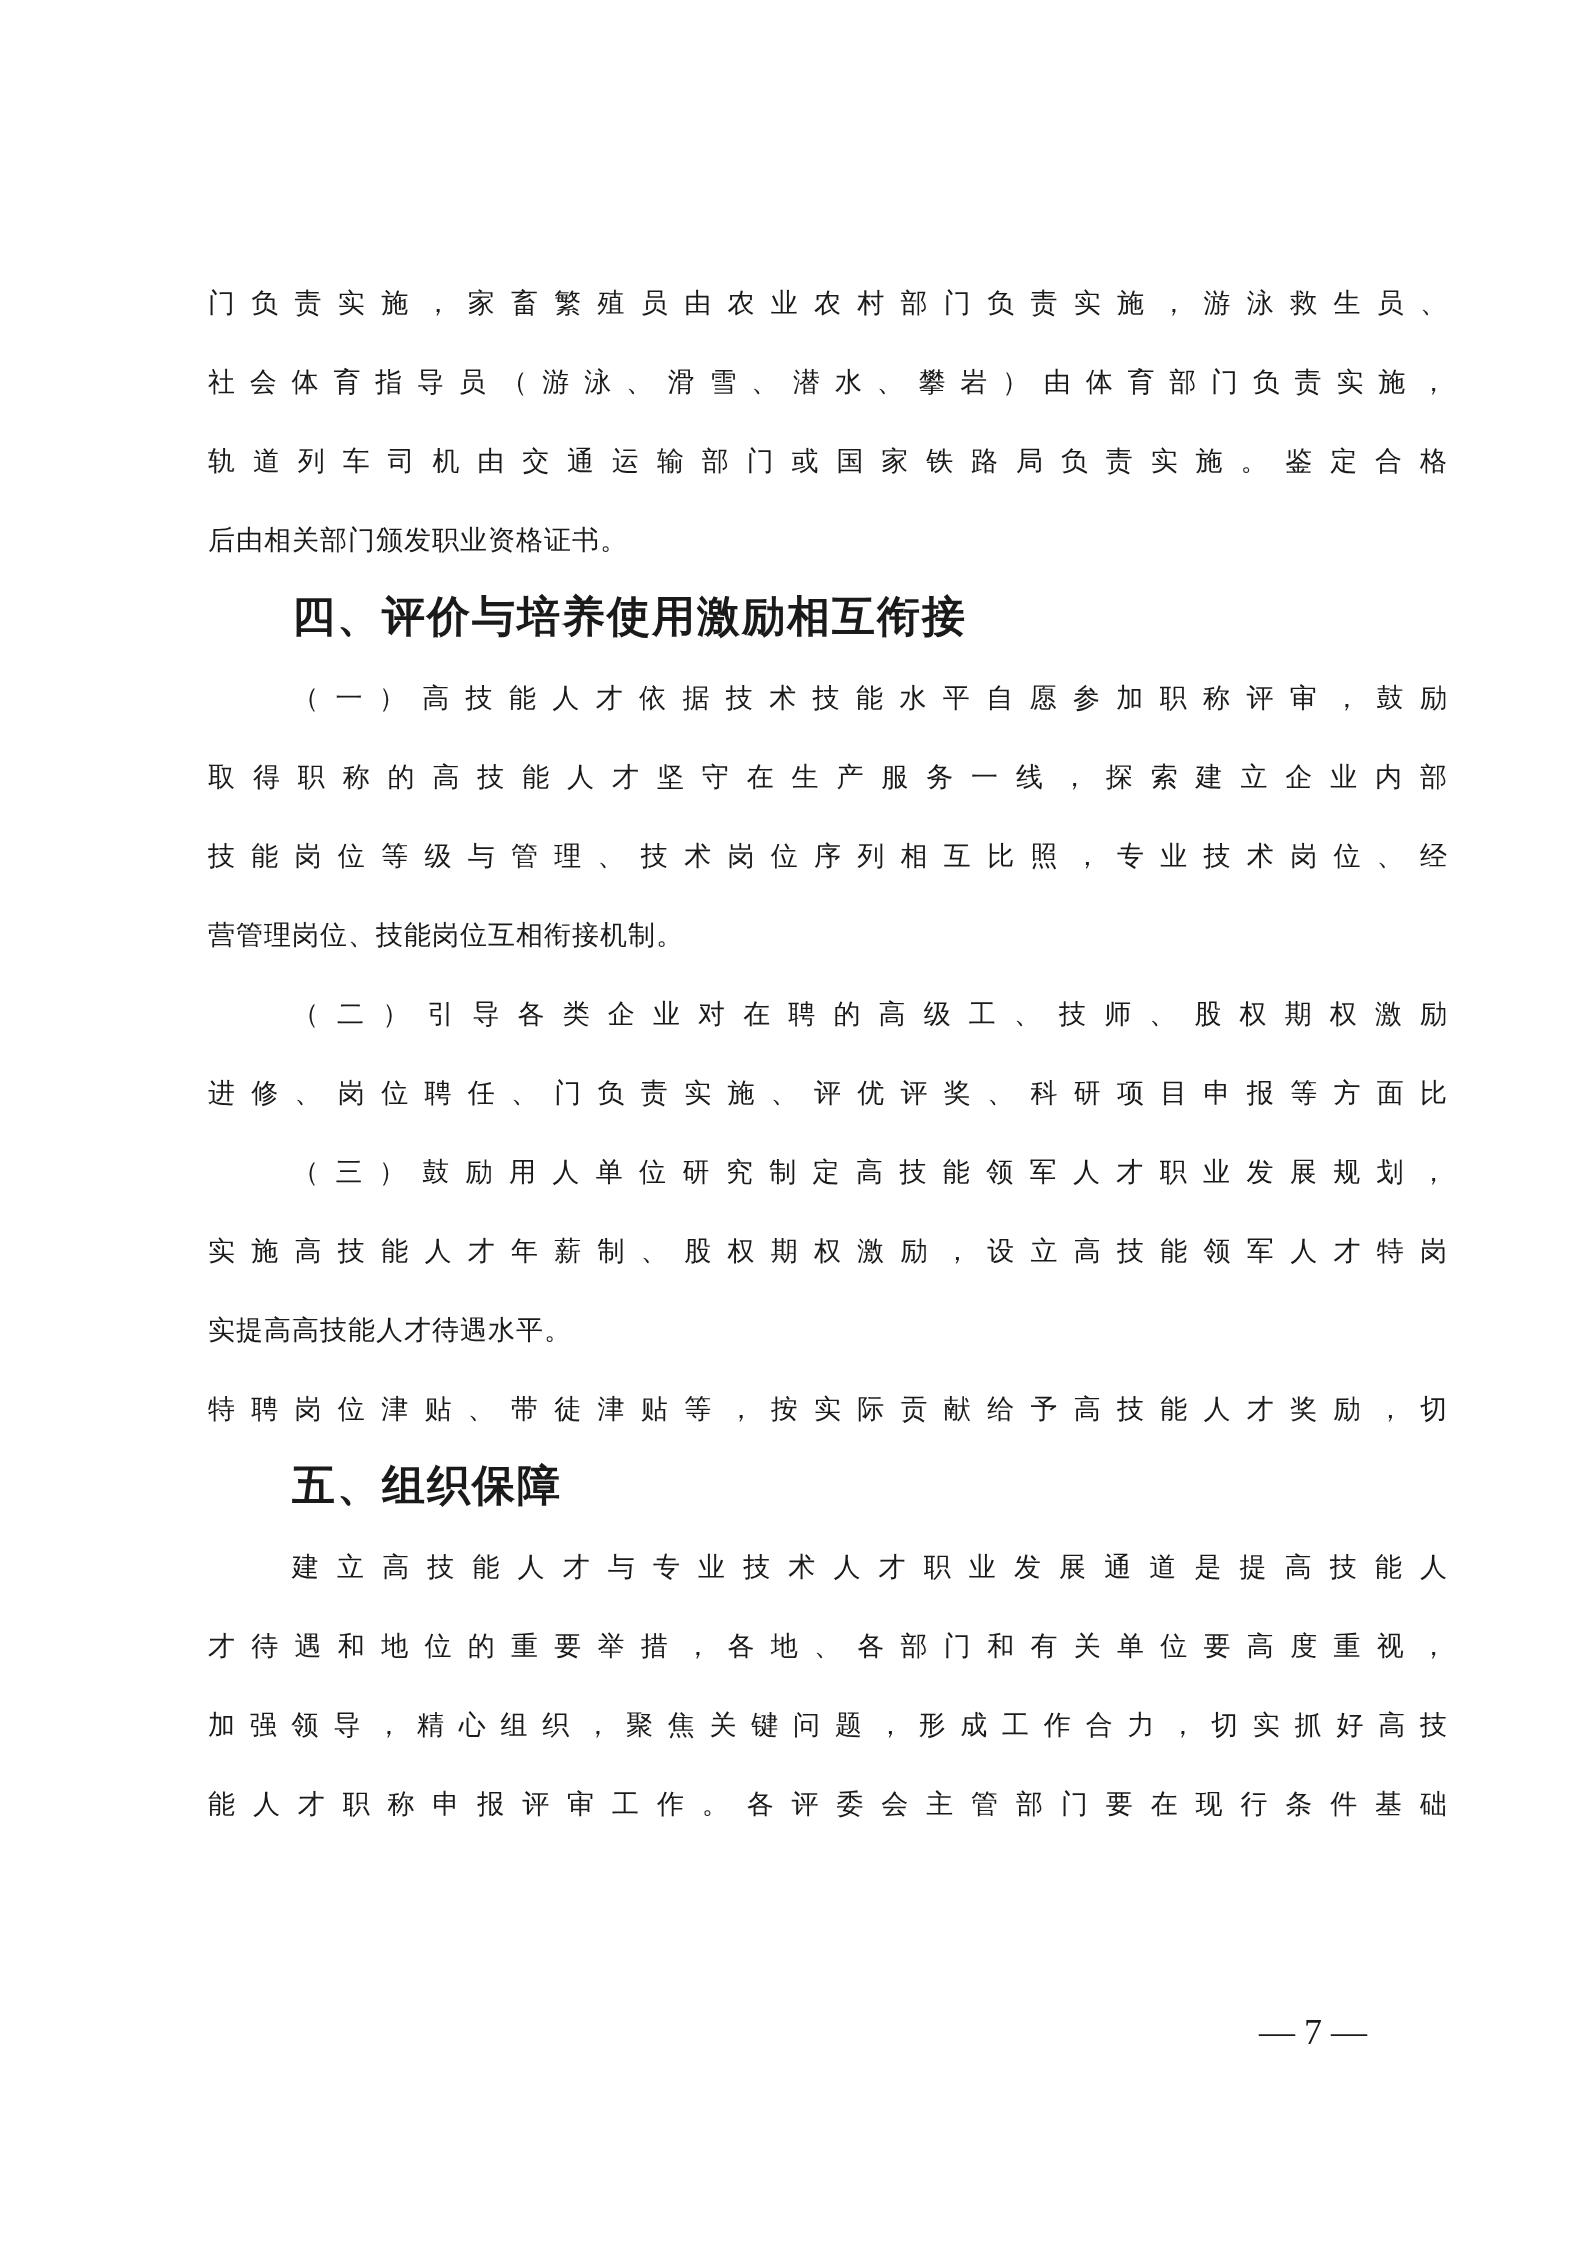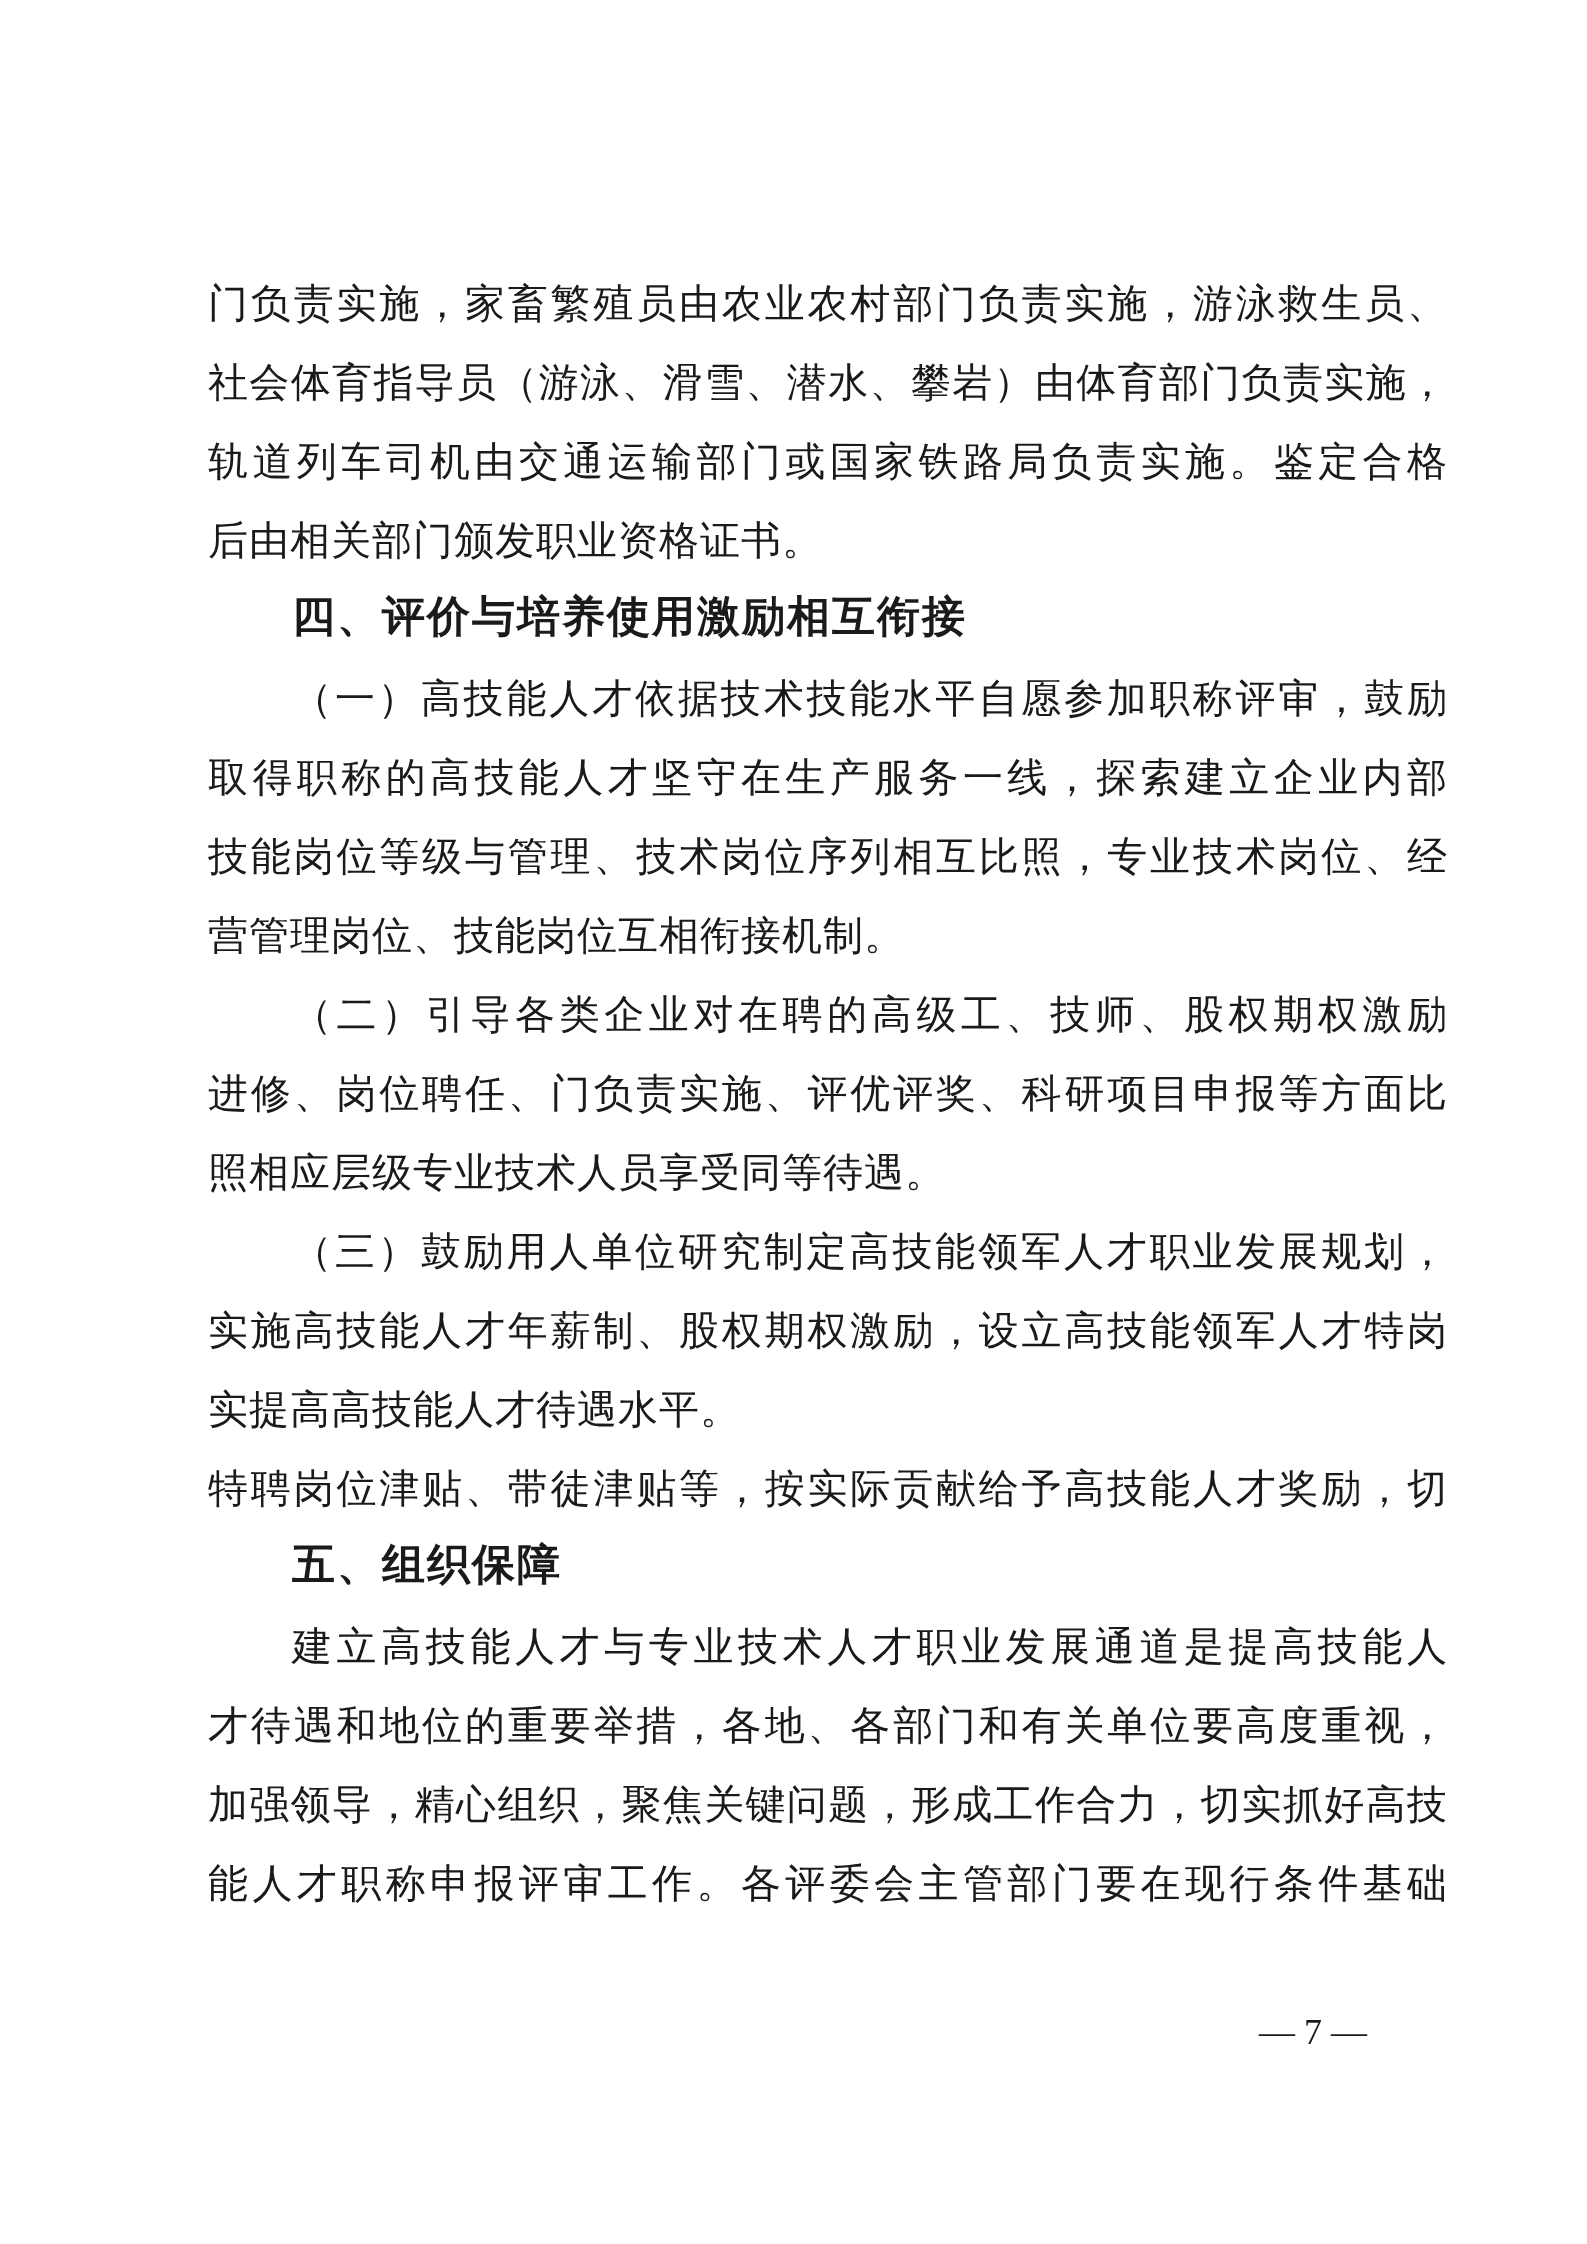--- a/index.html
+++ b/index.html
@@ -21,21 +21,21 @@
     position: absolute;
     left: 208px;
     top: 264px;
     width: 1240px;
   }
   .line {
     box-sizing: border-box;
     width: 1240px;
     height: 79px;
     line-height: 79px;
-    font-size: 40px;
+    font-size: 27px;
     letter-spacing: 1px;
     white-space: nowrap;
     text-align: left;
     overflow: visible;
   }
   .line.justify {
     text-align: justify;
     text-align-last: justify;
   }
   .line.indent {
@@ -69,21 +69,20 @@
       <div class="line justify">社会体育指导员（游泳、滑雪、潜水、攀岩）由体育部门负责实施，</div>
       <div class="line justify">轨道列车司机由交通运输部门或国家铁路局负责实施。鉴定合格</div>
       <div class="line">后由相关部门颁发职业资格证书。</div>
       <div class="line indent heading">四、评价与培养使用激励相互衔接</div>
       <div class="line justify indent">（一）高技能人才依据技术技能水平自愿参加职称评审，鼓励</div>
       <div class="line justify">取得职称的高技能人才坚守在生产服务一线，探索建立企业内部</div>
       <div class="line justify">技能岗位等级与管理、技术岗位序列相互比照，专业技术岗位、经</div>
       <div class="line">营管理岗位、技能岗位互相衔接机制。</div>
       <div class="line justify indent">（二）引导各类企业对在聘的高级工、技师、股权期权激励</div>
       <div class="line justify">进修、岗位聘任、门负责实施、评优评奖、科研项目申报等方面比</div>
-      <div class="line">照相应层级专业技术人员享受同等待遇。</div>
       <div class="line justify indent">（三）鼓励用人单位研究制定高技能领军人才职业发展规划，</div>
       <div class="line justify">实施高技能人才年薪制、股权期权激励，设立高技能领军人才特岗</div>
       <div class="line">实提高高技能人才待遇水平。</div>
       <div class="line justify">特聘岗位津贴、带徒津贴等，按实际贡献给予高技能人才奖励，切</div>
       <div class="line indent heading">五、组织保障</div>
       <div class="line justify indent">建立高技能人才与专业技术人才职业发展通道是提高技能人</div>
       <div class="line justify">才待遇和地位的重要举措，各地、各部门和有关单位要高度重视，</div>
       <div class="line justify">加强领导，精心组织，聚焦关键问题，形成工作合力，切实抓好高技</div>
       <div class="line justify">能人才职称申报评审工作。各评委会主管部门要在现行条件基础</div>
     </div>

